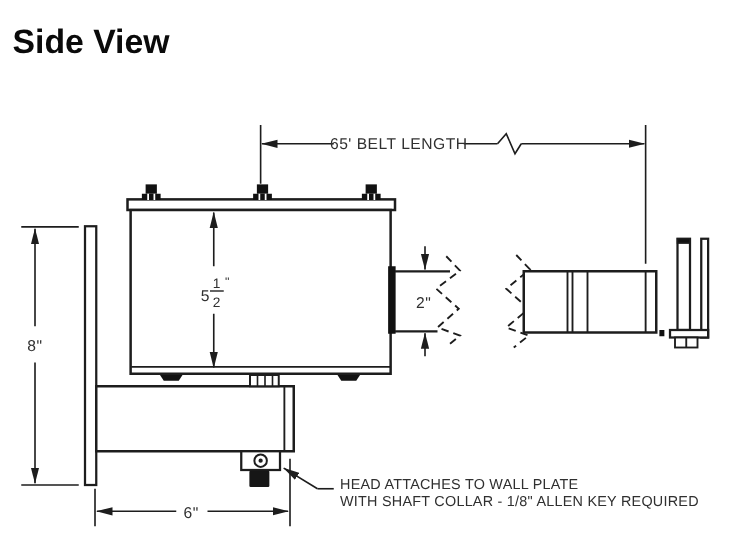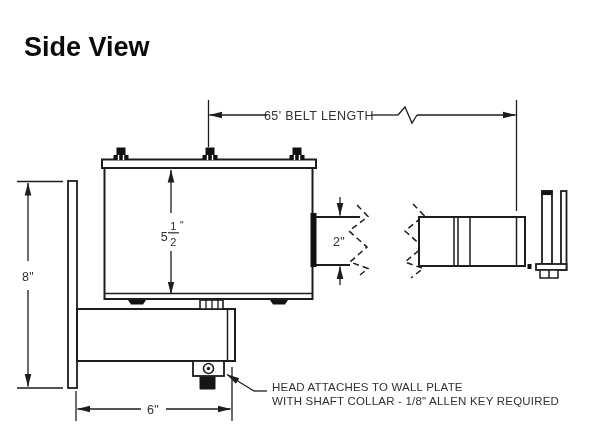--- a/index.html
+++ b/index.html
@@ -6,21 +6,21 @@
   .page{
     position:relative;
     width:600px;height:442px;
     background:#ffffff;
     font-family:"Liberation Sans", sans-serif;
     overflow:hidden;
   }
   .page-title{
     position:absolute;
     left:10px;top:18px;
-    margin:14px;
+    margin:0;
     font-size:27px;
     font-weight:bold;
     color:#0a0a0a;
     letter-spacing:0px;
   }
   svg text{
     font-family:"Liberation Sans", sans-serif;
     fill:#303030;
     letter-spacing:0.4px;
   }

